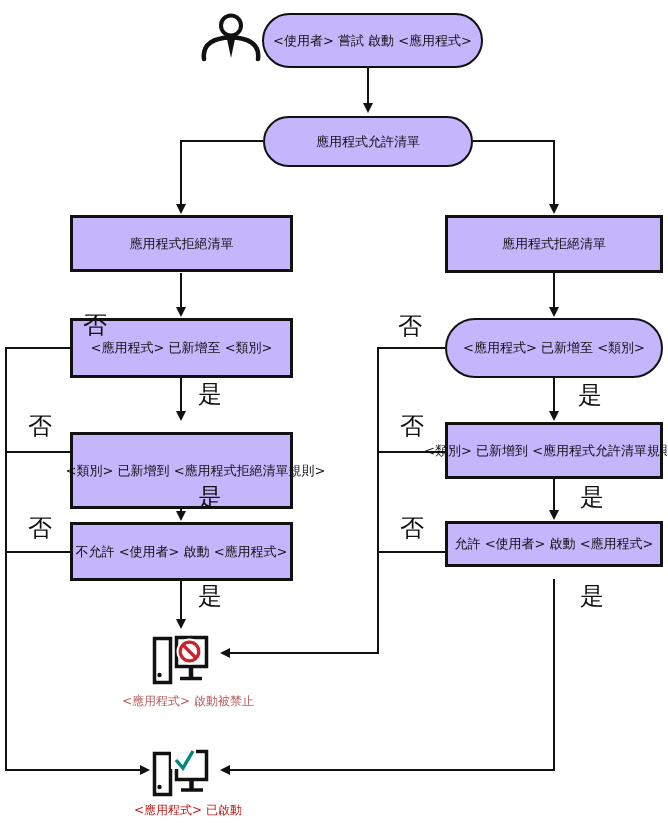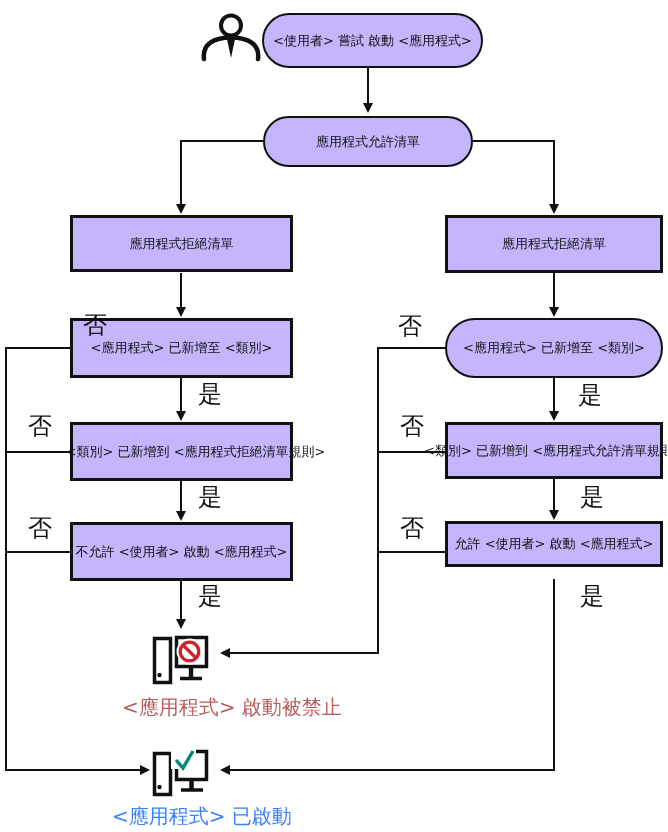--- a/index.html
+++ b/index.html
@@ -4,21 +4,21 @@
 <style>
   html,body{margin:0;padding:0;background:#ffffff;}
   #stage{position:relative;width:668px;height:832px;background:#ffffff;overflow:hidden;
          font-family:"DejaVu Sans","Liberation Sans",sans-serif;color:#111;}
   #wires{position:absolute;left:0;top:0;width:668px;height:832px;}
   .node{position:absolute;display:flex;align-items:center;justify-content:center;
         background:#c4b5fd;border:3px solid #111;box-sizing:border-box;
         font-size:13px;line-height:1.2;text-align:center;white-space:nowrap;z-index:2;}
   .pill{border-width:2.5px;}
   .lbl{position:absolute;font-size:24px;line-height:1;z-index:2;}
-  .status{position:absolute;font-size:20px;line-height:1.3;white-space:nowrap;z-index:2;}
+  .status{position:absolute;font-size:12px;line-height:1.3;white-space:nowrap;z-index:2;}
 </style>
 </head>
 <body>
 
 <div id="stage">
 
   <svg id="wires" viewBox="0 0 668 832" xmlns="http://www.w3.org/2000/svg">
     <g stroke="#111" stroke-width="2" fill="none">
       <path d="M368,68 V110"></path>
       <path d="M263,141 H181 V211"></path>
@@ -91,21 +91,21 @@
   <div class="node pill" style="left:263px;top:116px;width:210px;height:51px;border-radius:26px;">應用程式允許清單</div>
 
   <div class="node" style="left:70px;top:215px;width:223px;height:57px;">應用程式拒絕清單</div>
 
   <div class="node" style="left:445px;top:215px;width:218px;height:58px;">應用程式拒絕清單</div>
 
   <div class="node" style="left:70px;top:318px;width:223px;height:60px;">&lt;應用程式&gt; 已新增至 &lt;類別&gt;</div>
 
   <div class="node pill" style="left:445px;top:318px;width:218px;height:60px;border-radius:30px;">&lt;應用程式&gt; 已新增至 &lt;類別&gt;</div>
 
-  <div class="node" style="left:70px;top:422px;width:223px;height:59px;padding-left:28px;">&lt;類別&gt; 已新增到 &lt;應用程式拒絕清單規則&gt;</div>
+  <div class="node" style="left:70px;top:432px;width:223px;height:77px;padding-left:28px;">&lt;類別&gt; 已新增到 &lt;應用程式拒絕清單規則&gt;</div>
 
   <div class="node" style="left:445px;top:422px;width:218px;height:57px;">&lt;類別&gt; 已新增到 &lt;應用程式允許清單規則&gt;</div>
 
   <div class="node" style="left:70px;top:522px;width:223px;height:59px;">不允許 &lt;使用者&gt; 啟動 &lt;應用程式&gt;</div>
 
   <div class="node" style="left:445px;top:521px;width:218px;height:46px;text-align:right;">允許 &lt;使用者&gt; 啟動 &lt;應用程式&gt;</div>
 
   <div class="lbl" style="left:83px;top:313px;">否</div>
   <div class="lbl" style="left:28px;top:414px;">否</div>
   <div class="lbl" style="left:28px;top:516px;">否</div>
@@ -115,15 +115,15 @@
 
   <div class="lbl" style="left:198px;top:382px;">是</div>
   <div class="lbl" style="left:198px;top:485px;">是</div>
   <div class="lbl" style="left:198px;top:584px;">是</div>
   <div class="lbl" style="left:578px;top:383px;">是</div>
   <div class="lbl" style="left:580px;top:485px;">是</div>
   <div class="lbl" style="left:580px;top:584px;">是</div>
 
   <div class="status" style="left:122px;top:694px;color:#b85c5c;">&lt;應用程式&gt; 啟動被禁止</div>
 
-  <div class="status" style="left:112px;top:803px;color:#3b82f6;">&lt;應用程式&gt; 已啟動</div>
+  <div class="status" style="left:134px;top:803px;color:#b91c1c;">&lt;應用程式&gt; 已啟動</div>
 
 </div>
 
 </body></html>

